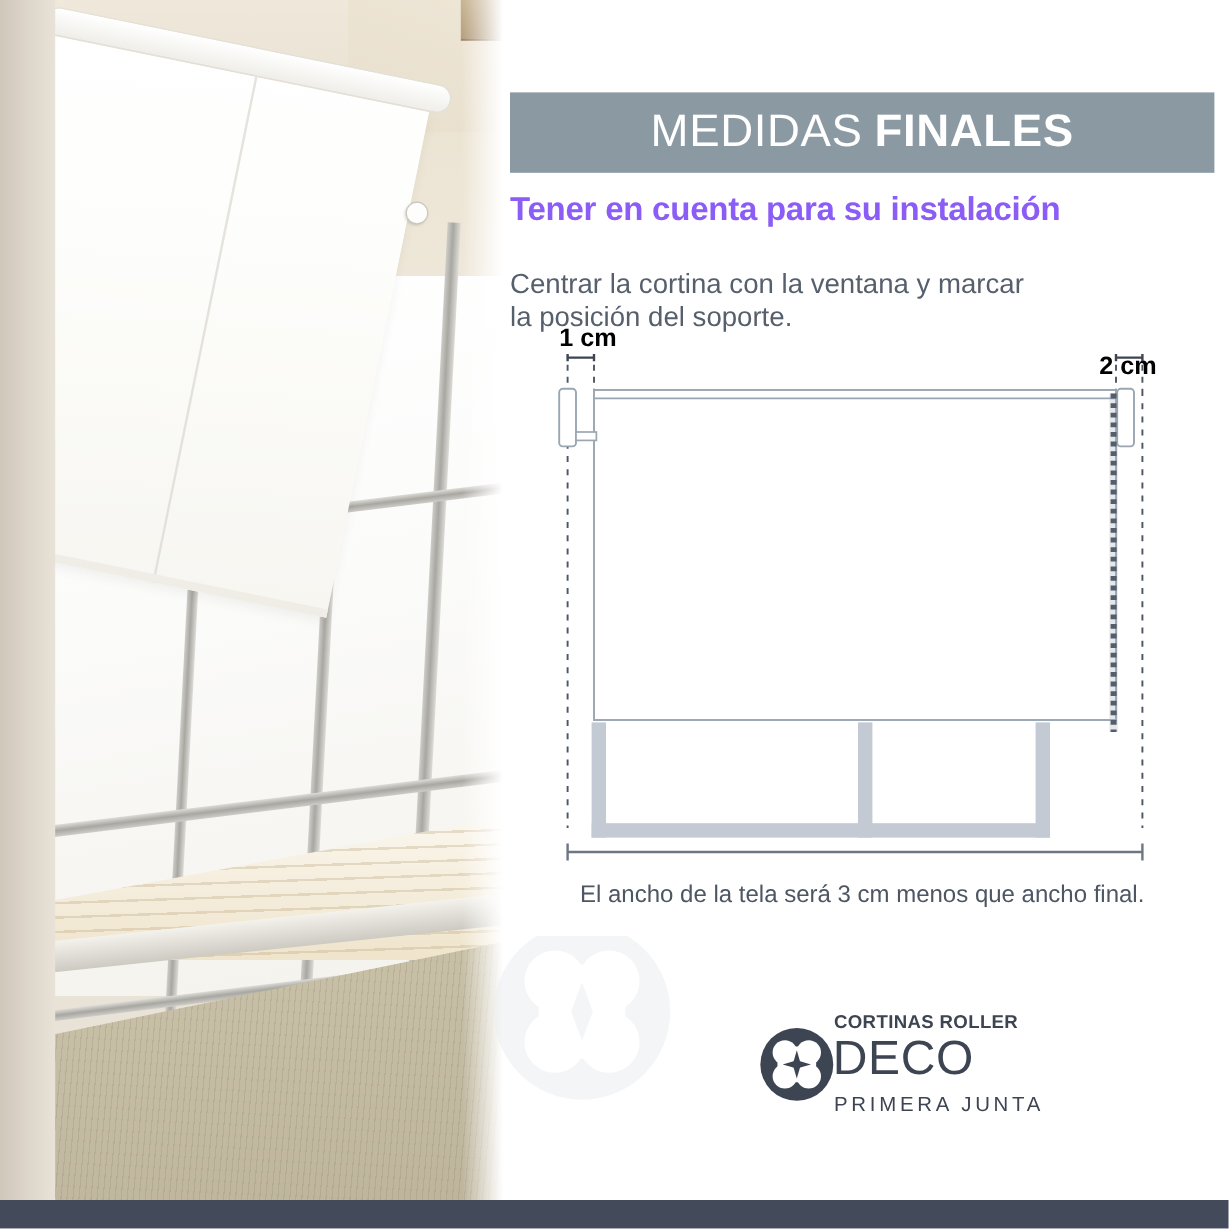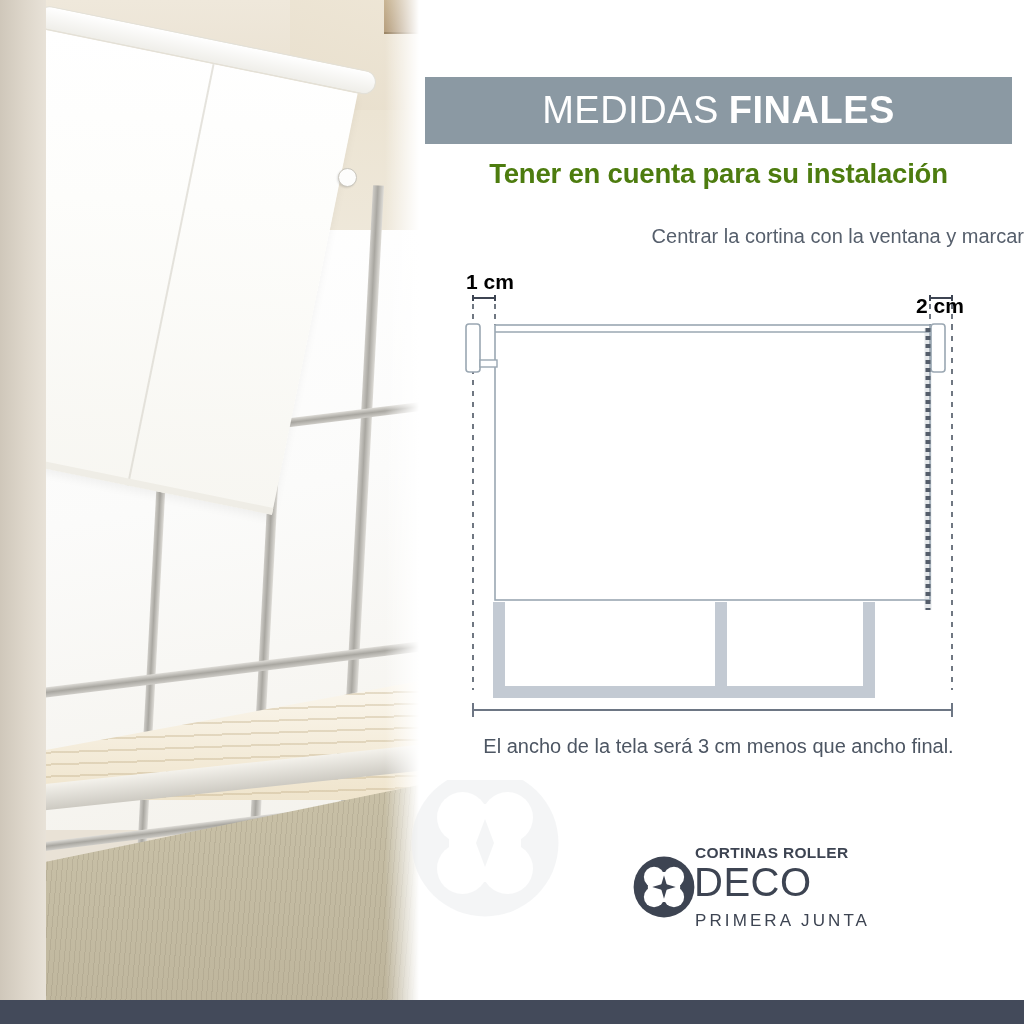--- a/index.html
+++ b/index.html
@@ -112,26 +112,26 @@
   .right { position: absolute; left: 425px; top: 0; width: 599px; height: 780px; background: #fff; }
 
   .titlebar {
     position: absolute; left: 0px; top: 77px; width: 587px; height: 67px;
     background: #8b99a3; display: flex; align-items: center; justify-content: center;
   }
   .titlebar .t-light { color: #fff; font-size: 38px; font-weight: 300; letter-spacing: .5px; }
   .titlebar .t-bold { color: #fff; font-size: 38px; font-weight: 700; letter-spacing: .5px; margin-left: 10px; }
 
   .subtitle {
-    position: absolute; left: 0; top: 158px; width: 587px; text-align: center;
-    font-size: 27.5px; font-weight: 700; color: #4d7c0f; letter-spacing: -.2px;
+    position: absolute; left: 0; top: 158px; width: 587px; text-align: left;
+    font-size: 27.5px; font-weight: 700; color: #8b5cf6; letter-spacing: -.2px;
   }
   .lead {
-    position: absolute; left: 12px; top: 222px; width: 587px; text-align: right;
-    font-size: 20px; line-height: 28px; color: #565f6c; font-weight: 400;
+    position: absolute; left: 0; top: 222px; width: 587px; text-align: left;
+    font-size: 23px; line-height: 28px; color: #565f6c; font-weight: 400;
   }
   .footnote {
     position: absolute; left: 0; top: 735px; width: 587px; text-align: center;
     font-size: 20px; color: #4d5663; font-weight: 400;
   }
 
   
   .dim-label {
     position: absolute; font-size: 21px; font-weight: 700; color: #000000;
   }
@@ -203,20 +203,21 @@
 
     <div class="titlebar">
       <span class="t-light">MEDIDAS</span>
       <span class="t-bold">FINALES</span>
     </div>
 
     <div class="subtitle">Tener en cuenta para su instalación</div>
 
     <div class="lead">
       <div>Centrar la cortina con la ventana y marcar</div>
+      <div>la posición del soporte.</div>
     </div>
 
     <div class="dim-label dim-l">1 cm</div>
     <div class="dim-label dim-r">2 cm</div>
 
     <svg class="svg-diagram" viewBox="0 0 587 440">
 
       <g stroke="#3d4452" stroke-width="2" fill="none">
         <path d="M48,5 L48,11 M48,8 L70,8 M70,5 L70,11"></path>
       </g>

